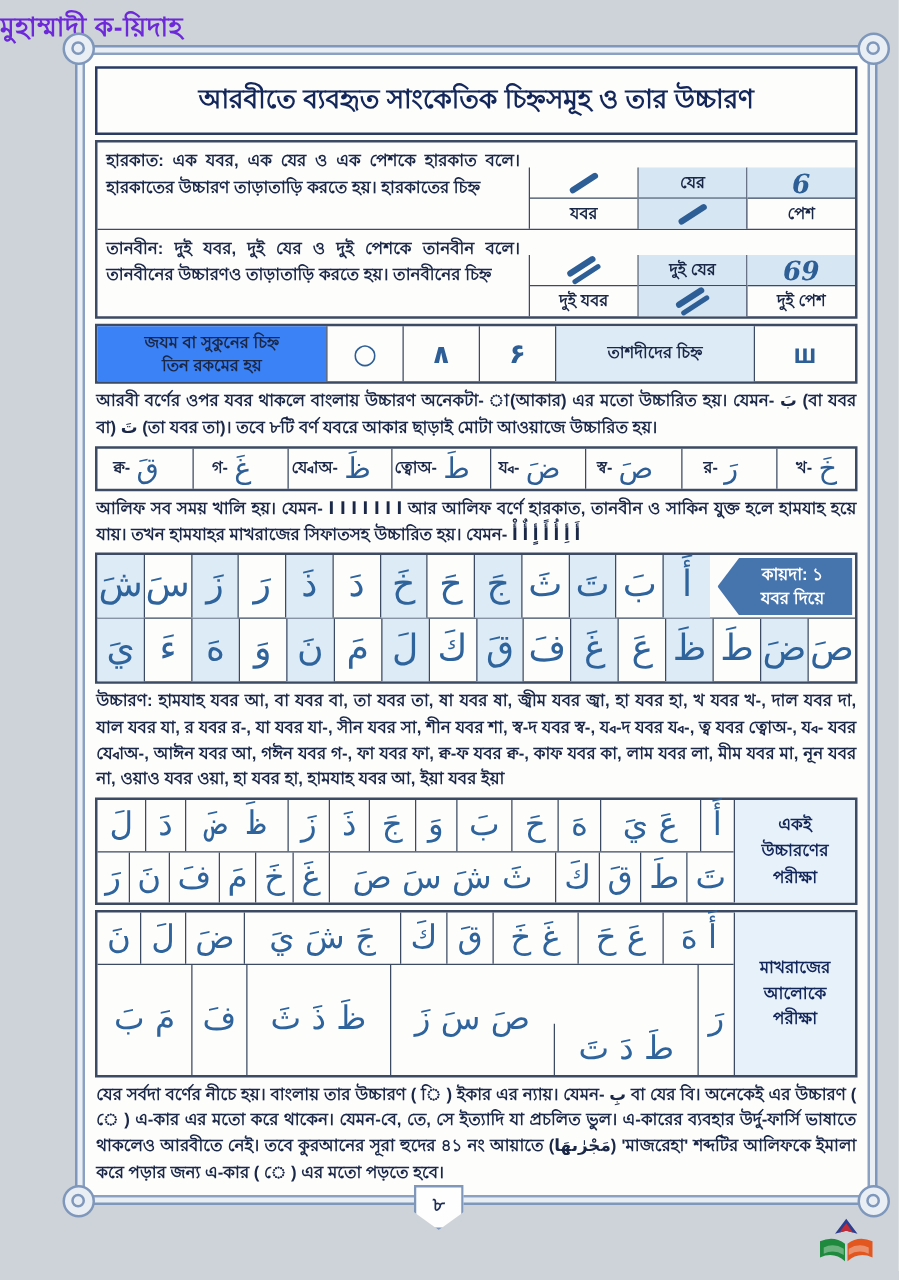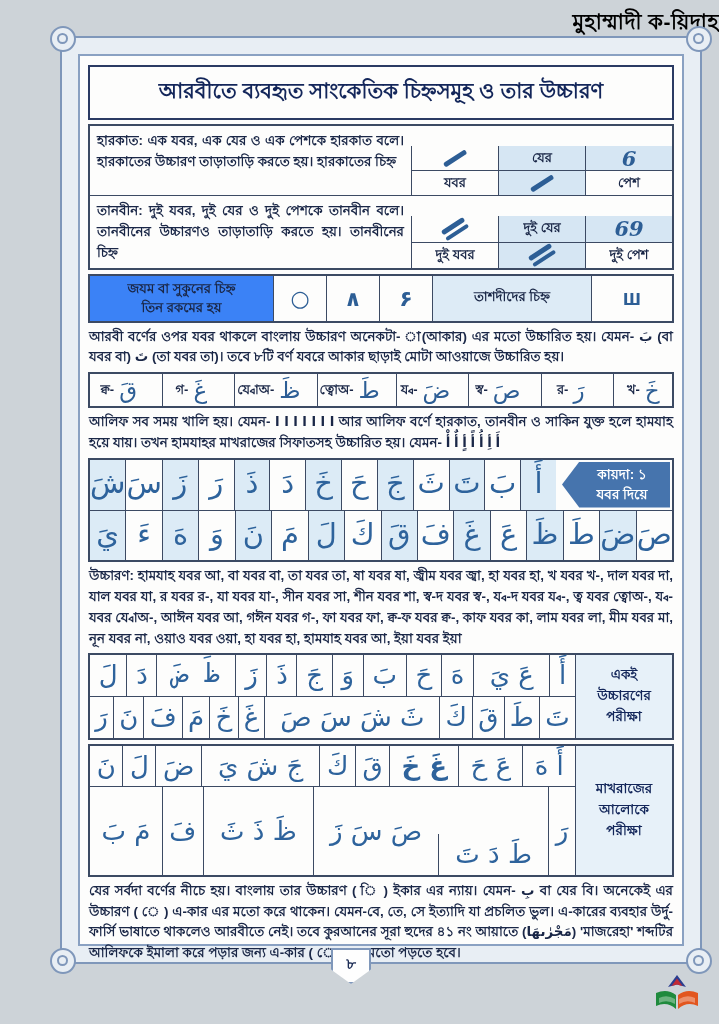--- a/index.html
+++ b/index.html
@@ -1,22 +1,22 @@
 <!DOCTYPE html>
 <html><head>
 <meta charset="utf-8">
 <style>
   html,body{margin:0;padding:0;}
   body{width:719px;height:1024px;background:#cdd3d8;position:relative;overflow:hidden;
        font-family:"Liberation Sans","DejaVu Sans",sans-serif;}
-  .header-title{position:absolute;top:6px;left:0;right:0;text-align:right;
-    font-size:21px;font-weight:bold;color:#000000;letter-spacing:.5px;}
+  .header-title{position:absolute;top:6px;left:0;right:0;text-align:left;
+    font-size:21px;font-weight:bold;color:#6d28d9;letter-spacing:.5px;}
   
   .frame{position:absolute;left:60px;right:17px;top:36px;bottom:60px;
-    border:2.5px solid #7f97ba;border-radius:3px;padding:16px;background:#e8eef4;}
+    border:2.5px solid #7f97ba;border-radius:3px;padding:4px;background:#e8eef4;}
   .frame2{border:2px solid #8aa1c2;background:#fdfdfc;height:100%;box-sizing:border-box;padding:9px 8px;}
   .inner{height:100%;display:flex;flex-direction:column;justify-content:space-between;gap:4px;}
   .corner{position:absolute;width:22px;height:22px;border:2.5px solid #7f97ba;border-radius:50%;background:#e8eef4;}
   .corner::after{content:"";position:absolute;left:5px;top:5px;width:7px;height:7px;border:2px solid #7f97ba;border-radius:50%;}
   .c-tl{left:-12px;top:-12px}.c-tr{right:-12px;top:-12px}.c-bl{left:-12px;bottom:-12px}.c-br{right:-12px;bottom:-12px}
 
   .title-box{border:2px solid #2a3a63;text-align:center;font-size:21px;font-weight:bold;
     color:#13265a;padding:8px 4px;}
 
   .tbl{border:2px solid #3c4a63;}
@@ -289,21 +289,21 @@
           <span>উচ্চারণের</span>
           <span>পরীক্ষা</span>
         </div>
       </div>
 
       <div class="ttbl">
         <div class="trows" id="t2rows">
             <div class="trow">
               <div class="tcell" dir="rtl" style="flex-grow: 2;">أَ هَ</div>
               <div class="tcell" dir="rtl" style="flex-grow: 2;">عَ حَ</div>
-              <div class="tcell" dir="rtl" style="flex-grow: 2; font-weight: bold;">غَ خَ</div>
+              <div class="tcell" dir="rtl" style="flex-grow: 2;">غَ خَ</div>
               <div class="tcell" dir="rtl" style="flex-grow: 1;">قَ</div>
               <div class="tcell" dir="rtl" style="flex-grow: 1;">كَ</div>
               <div class="tcell" dir="rtl" style="flex-grow: 3;">جَ شَ يَ</div>
               <div class="tcell" dir="rtl" style="flex-grow: 1;">ضَ</div>
               <div class="tcell" dir="rtl" style="flex-grow: 1;">لَ</div>
               <div class="tcell" dir="rtl" style="flex-grow: 1;">نَ</div>
             </div>
             <div class="trow">
               <div class="tcell" dir="rtl" style="flex-grow: 1;">رَ</div>
               <div class="tcell" dir="rtl" style="flex-grow: 3; margin-top: 47px;">طَ دَ تَ</div>

